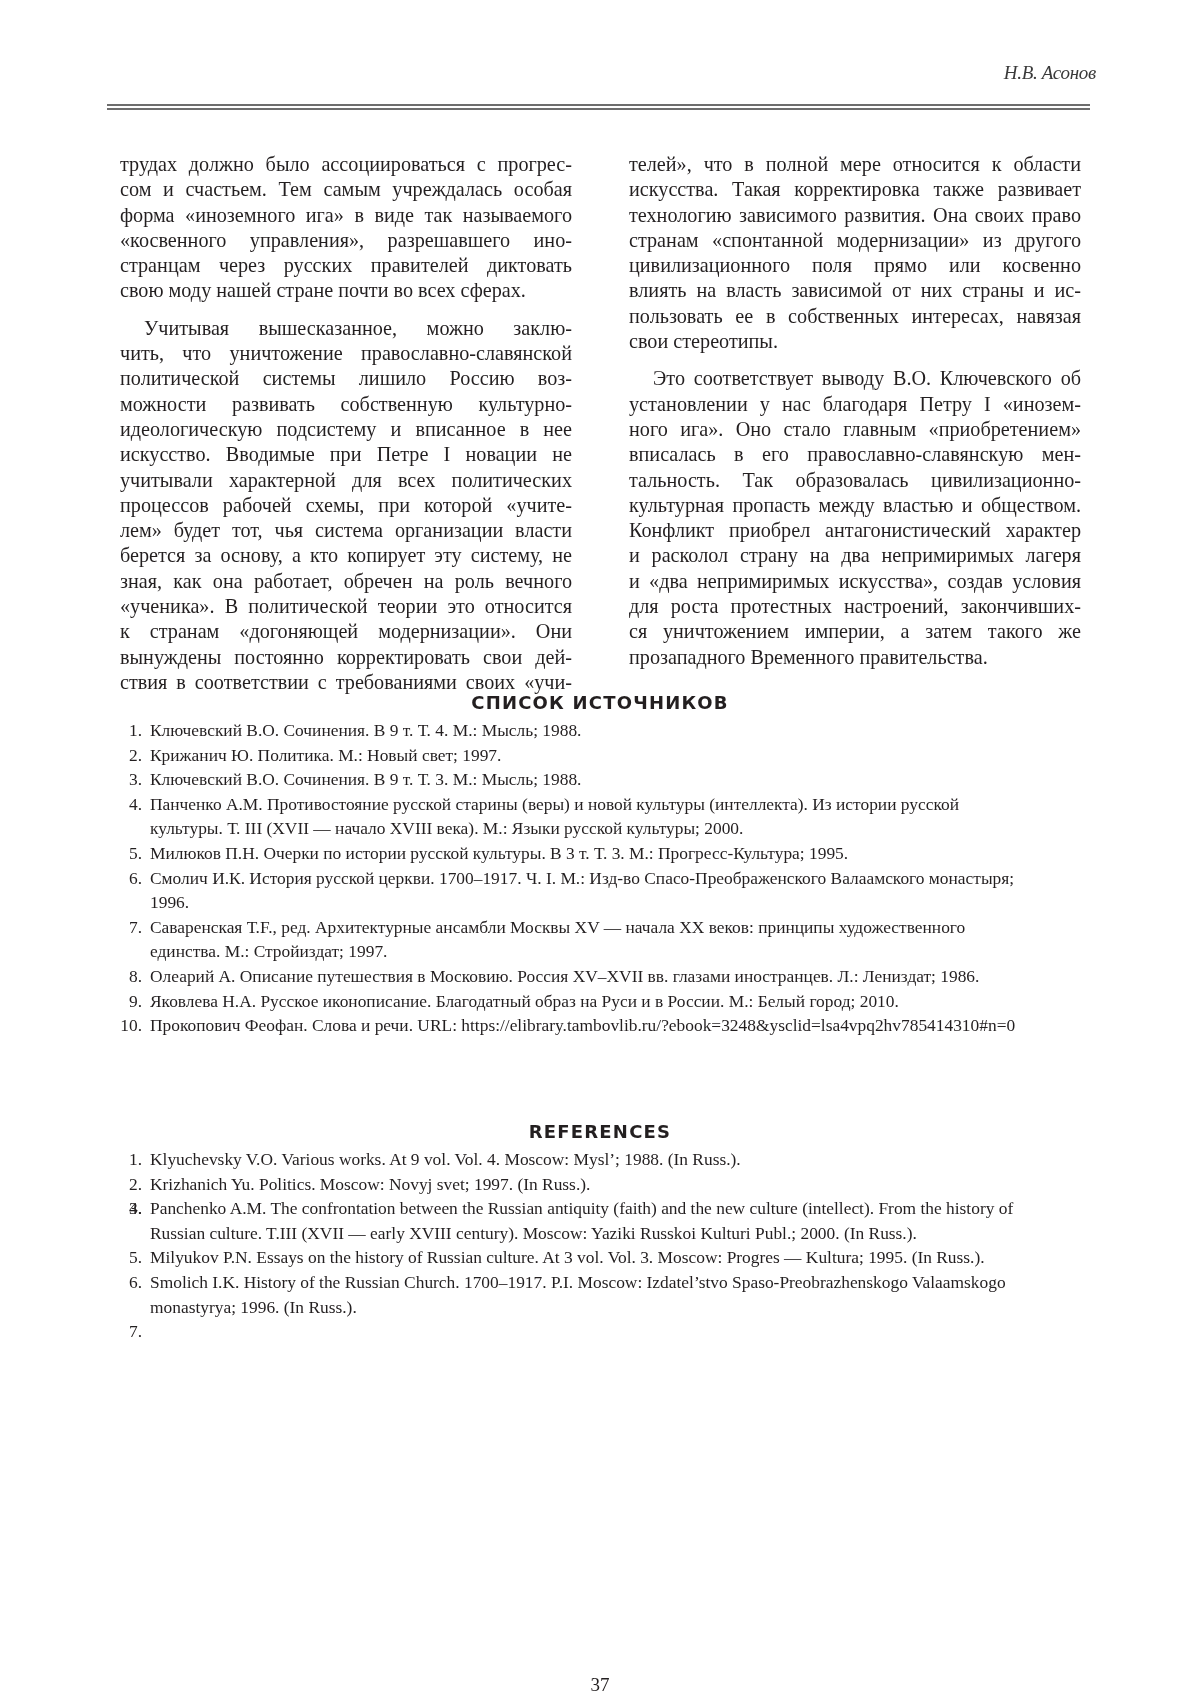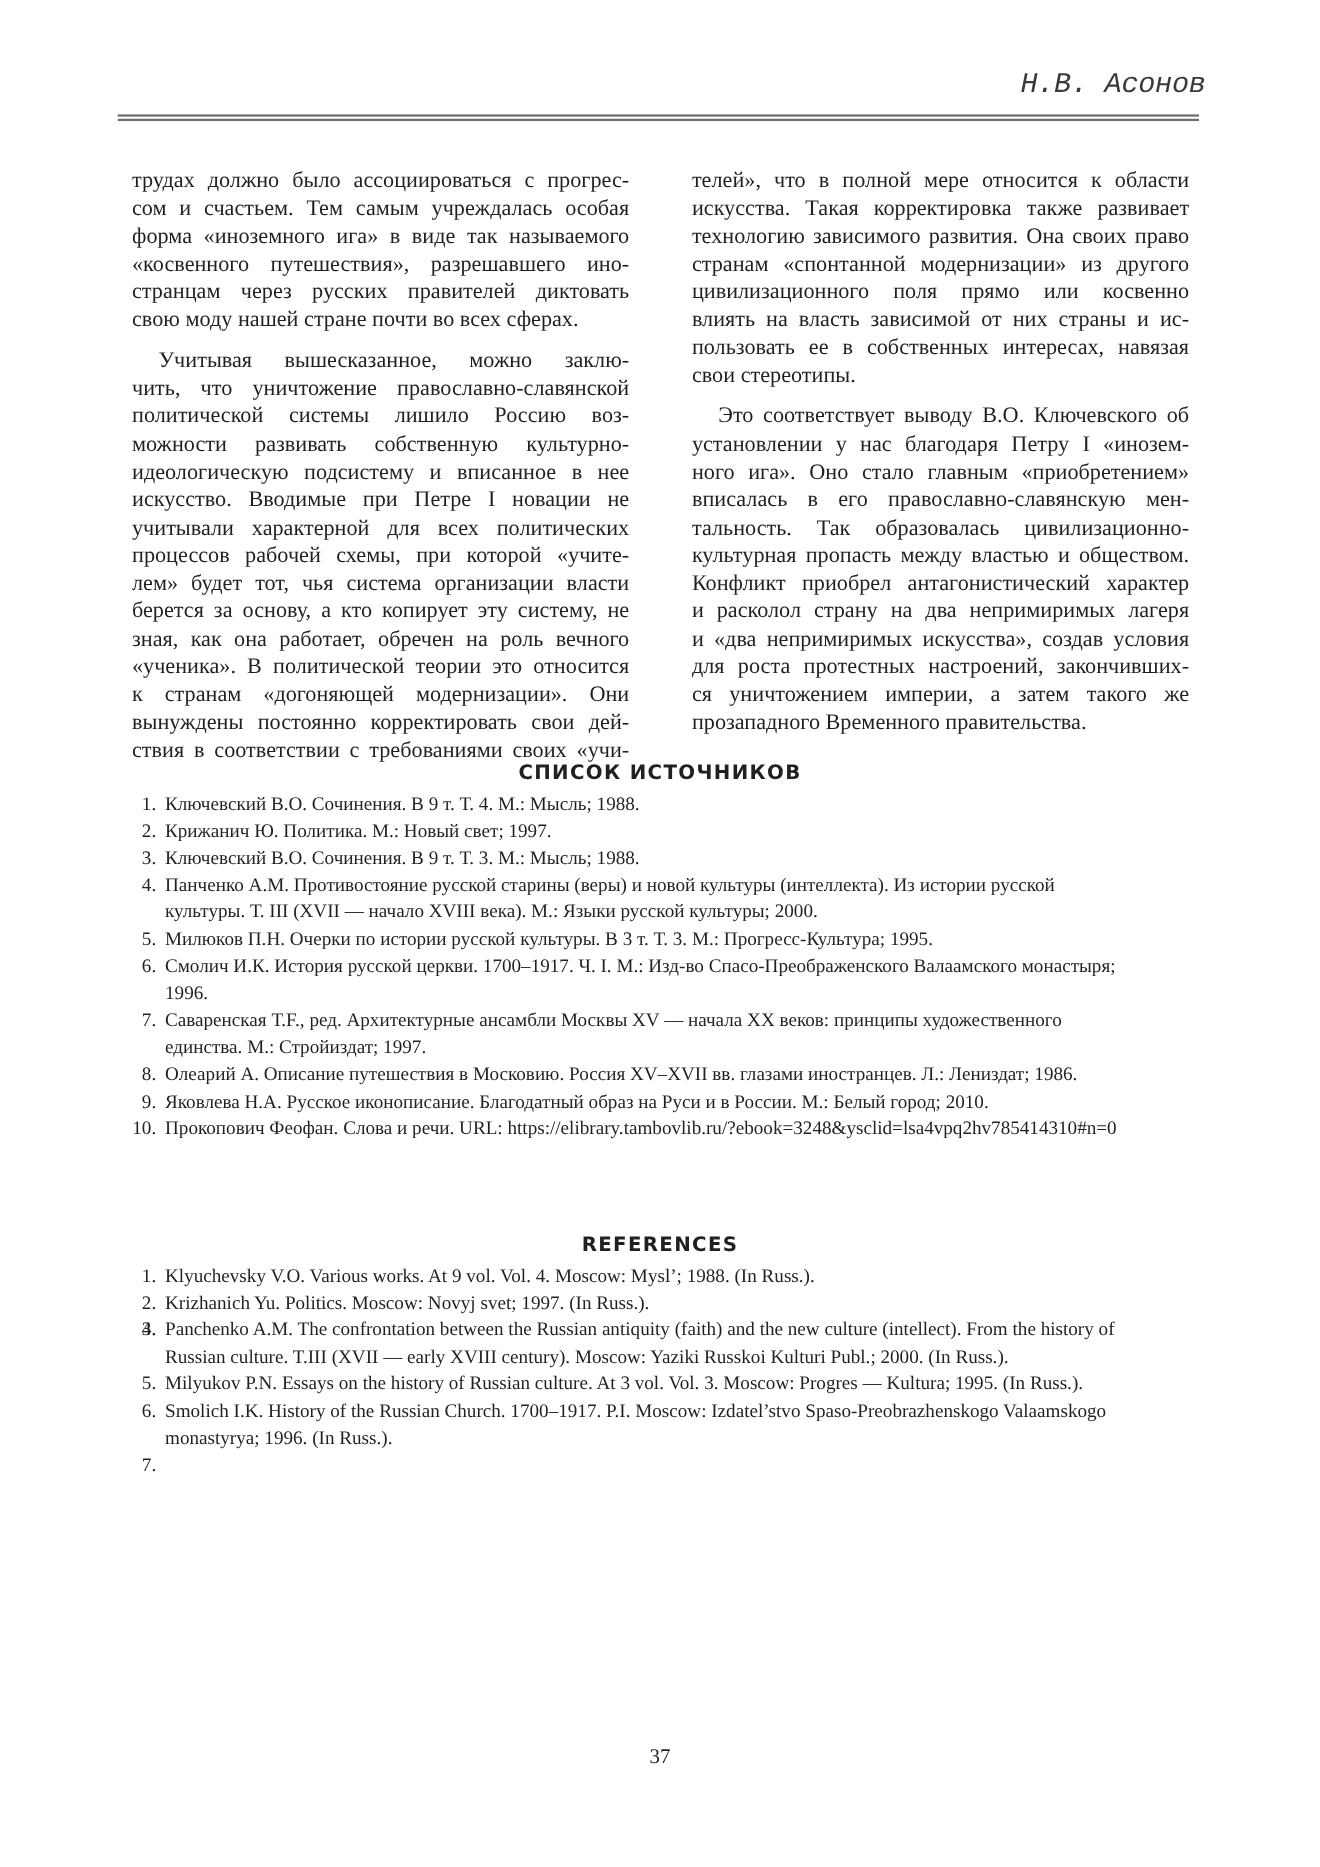--- a/index.html
+++ b/index.html
@@ -1,21 +1,21 @@
 <!DOCTYPE html>
 <html><head>
 <meta charset="utf-8">
 <style>
   html, body { margin: 0; padding: 0; background: #ffffff; }
   body { width: 1200px; height: 1697px; position: relative; overflow: hidden; color: #231f20; }
   .page { position: absolute; left: 0; top: 0; width: 1200px; height: 1697px; }
   .running-head {
     position: absolute; right: 104px; top: 62px;
-    font-family: Liberation Mono, monospace; font-style: italic;
-    font-size: 26px; color: #3a3a3a; letter-spacing: -0.3px; text-align: center;
+    font-family: Liberation Serif, serif; font-style: italic;
+    font-size: 19px; color: #3a3a3a; letter-spacing: -0.3px; text-align: center;
   }
   .rule { position: absolute; left: 107px; width: 983px; top: 104px; height: 6px; }
   .rule .l1 { position: absolute; left: 0; right: 0; top: 0; height: 2px; background: #6d6d6d; }
   .rule .l2 { position: absolute; left: 0; right: 0; top: 4px; height: 2px; background: #6d6d6d; }
   .cols { position: absolute; top: 140px; left: 108px; width: 985px; }
   .col {
     position: absolute; top: 0; width: 476px;
     font-family: "Liberation Serif", "DejaVu Serif", serif;
     font-size: 20.2px; line-height: 25.3px; color: #231f20;
   }
@@ -29,42 +29,42 @@
     position: absolute; left: 0; width: 1200px; text-align: center;
     font-family: "DejaVu Sans", sans-serif; font-weight: bold;
     font-size: 18px; letter-spacing: 1.2px; color: #231f20;
   }
   .reflist { position: absolute; left: 118px; width: 900px; margin: 0; padding: 0; list-style: none;
     font-family: "Liberation Serif", "DejaVu Serif", serif; font-size: 17.4px; line-height: 24.6px; color: #231f20; }
   .reflist li { position: relative; padding-left: 32px; margin: 0; }
   .reflist li .num { position: absolute; left: 0; width: 24px; text-align: right; }
   .reflist li .num.two { left: -6px; width: 30px; }
   .page-number {
-    position: absolute; top: 1587px; left: 0; width: 1200px; text-align: center;
+    position: absolute; top: 1674px; left: 0; width: 1200px; text-align: center;
     font-family: "Liberation Serif", serif; font-size: 19px; color: #231f20;
   }
 </style>
 </head>
 <body>
 
 <div class="page">
 
   <div class="running-head">Н.В. Асонов</div>
   <div class="rule">
     <div class="l1"></div>
     <div class="l2"></div>
   </div>
 
   <div class="cols">
     <div class="col left">
       <p>
         <span class="line">трудах должно было ассоциироваться с прогрес-</span>
         <span class="line">сом и счастьем. Тем самым учреждалась особая</span>
         <span class="line">форма «иноземного ига» в виде так называемого</span>
-        <span class="line">«косвенного путешествия», разрешавшего ино-</span>
+        <span class="line">«косвенного управления», разрешавшего ино-</span>
         <span class="line">странцам через русских правителей диктовать</span>
         <span class="line end">свою моду нашей стране почти во всех сферах.</span>
       </p>
       <p>
         <span class="line indent">Учитывая вышесказанное, можно заклю-</span>
         <span class="line">чить, что уничтожение православно-славянской</span>
         <span class="line">политической системы лишило Россию воз-</span>
         <span class="line">можности развивать собственную культурно-</span>
         <span class="line">идеологическую подсистему и вписанное в нее</span>
         <span class="line">искусство. Вводимые при Петре I новации не</span>

